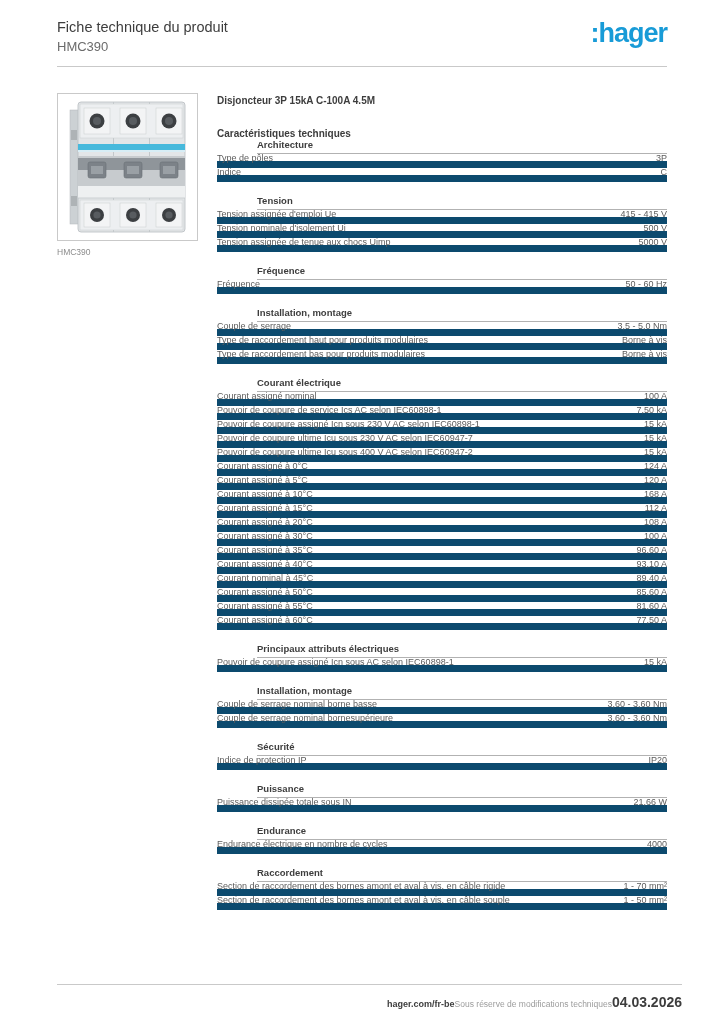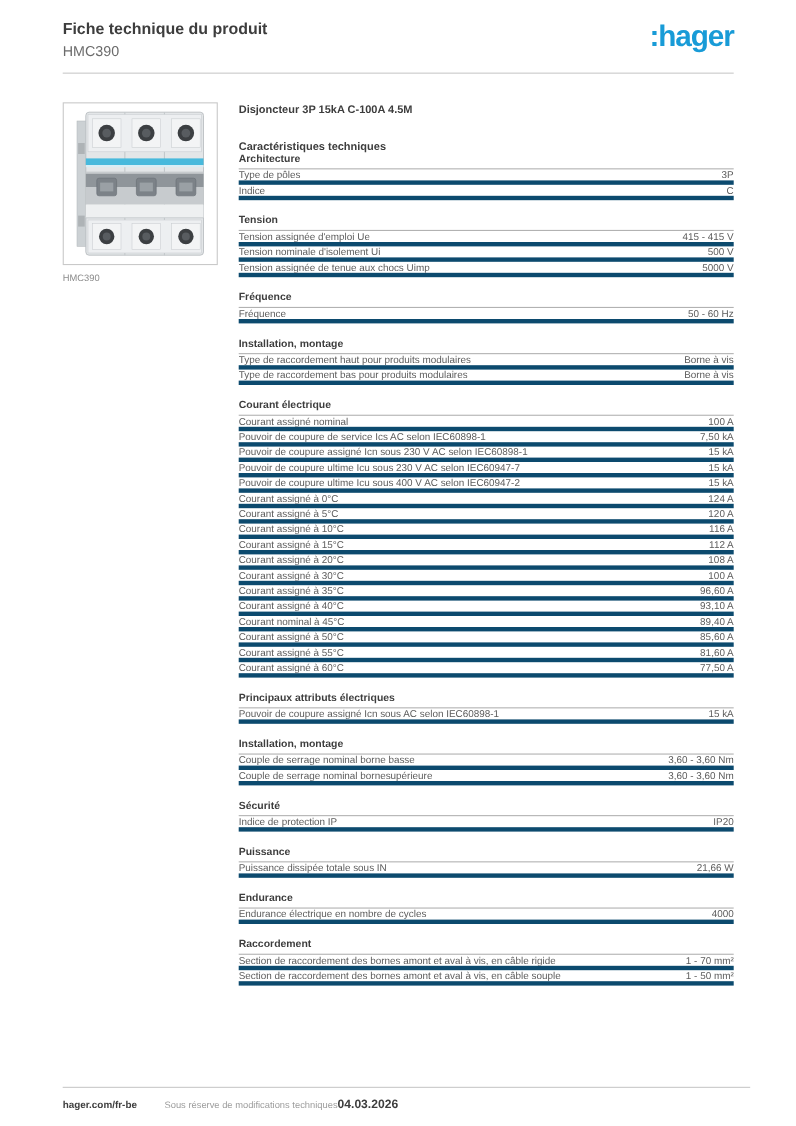--- a/index.html
+++ b/index.html
@@ -7,21 +7,21 @@
   body { font-family:"Liberation Sans","DejaVu Sans",sans-serif; }
   .page {
     position:relative; width:724px; height:1024px; background:#ffffff;
     margin:0 auto; overflow:hidden; color:#454545;
   }
   
   .header {
     position:absolute; top:18px; left:57px; right:57px;
     display:flex; justify-content:space-between; align-items:flex-start;
   }
-  .doc-title { font-size:14.5px; font-weight:bold; color:#3d3d3d; line-height:1.35;text-align:center; }
+  .doc-title { font-size:14.5px; font-weight:normal; color:#3d3d3d; line-height:1.35;text-align:center; }
   .doc-subtitle { font-size:13px; font-weight:normal; color:#6b6b6b; line-height:1.35; }
   .brand-logo {
     font-size:27px; font-weight:bold; letter-spacing:-1px;
     line-height:1; margin-top:2px;
   }
   .header-rule {
     position:absolute; top:66px; left:57px; right:57px;
     border-top:1px solid #c9c9c9;
   }
   
@@ -32,38 +32,38 @@
     display:flex; align-items:center; justify-content:center;
   }
   .product-image-caption { margin-top:6px; font-size:8.5px; color:#8c8c8c; }
   .right-col { flex:1; margin-left:19px; padding-top:2px; }
   .product-title { font-size:10px; font-weight:bold; color:#3d3d3d; }
   .characteristics-title { font-size:10px; font-weight:bold; color:#3d3d3d; margin-top:22px; }
   
   .spec-section { margin-bottom:13px; }
   .spec-section-title {
     font-size:9.5px; font-weight:bold; color:#3d3d3d;
-    padding-bottom:3px; border-bottom:1px solid #b2b2b2;
+    padding-bottom:3px; border-bottom:1px solid #b2b2b2;margin-left:40px;
   }
   .spec-row {
     display:flex; justify-content:space-between; align-items:center;
-    height:14px; border-bottom:4px solid #0c4a6e;
+    height:14px; border-bottom:7px solid #0c4a6e;
     font-size:9px; color:#5c5c5c;gap:40px;
   }
   .spec-label { white-space:nowrap; overflow:hidden; }
   .spec-value { white-space:nowrap; text-align:right; padding-left:10px; }
   
   .footer {
     position:absolute; left:57px; right:42px; bottom:14px;
     border-top:1px solid #c9c9c9; padding-top:9px;
-    display:flex; justify-content:flex-start; align-items:baseline;
+    display:flex; justify-content:flex-end; align-items:baseline;
   }
   .footer-left  { font-size:9px; font-weight:bold; color:#3d3d3d; }
-  .footer-center{ font-size:8.5px; color:#9c9c9c;margin-left:25px; }
-  .footer-right { font-size:11px; font-weight:bold; color:#3d3d3d; }
+  .footer-center{ font-size:8.5px; color:#9c9c9c; }
+  .footer-right { font-size:14px; font-weight:bold; color:#3d3d3d; }
 </style>
 </head>
 <body>
 
 <div class="page">
 
   <div class="header">
     <div>
       <div class="doc-title">Fiche technique du produit</div>
       <div class="doc-subtitle">HMC390</div>
@@ -175,20 +175,24 @@
   <div class="spec-row">
     <span class="spec-label">Fréquence</span>
     <span class="spec-value">50 - 60 Hz</span>
   </div>
 </div>
   </div>
 
   <div class="spec-section">
     <div class="spec-section-title">Installation, montage</div>
     <div>
+  <div class="spec-row">
+    <span class="spec-label">Couple de serrage</span>
+    <span class="spec-value">3,5 - 5,0 Nm</span>
+  </div>
 
   <div class="spec-row">
     <span class="spec-label">Type de raccordement haut pour produits modulaires</span>
     <span class="spec-value">Borne à vis</span>
   </div>
 
   <div class="spec-row">
     <span class="spec-label">Type de raccordement bas pour produits modulaires</span>
     <span class="spec-value">Borne à vis</span>
   </div>
@@ -228,21 +232,21 @@
     <span class="spec-value">124 A</span>
   </div>
 
   <div class="spec-row">
     <span class="spec-label">Courant assigné à 5°C</span>
     <span class="spec-value">120 A</span>
   </div>
 
   <div class="spec-row">
     <span class="spec-label">Courant assigné à 10°C</span>
-    <span class="spec-value">116 A</span>
+    <span class="spec-value">168 A</span>
   </div>
 
   <div class="spec-row">
     <span class="spec-label">Courant assigné à 15°C</span>
     <span class="spec-value">112 A</span>
   </div>
 
   <div class="spec-row">
     <span class="spec-label">Courant assigné à 20°C</span>
     <span class="spec-value">108 A</span>

